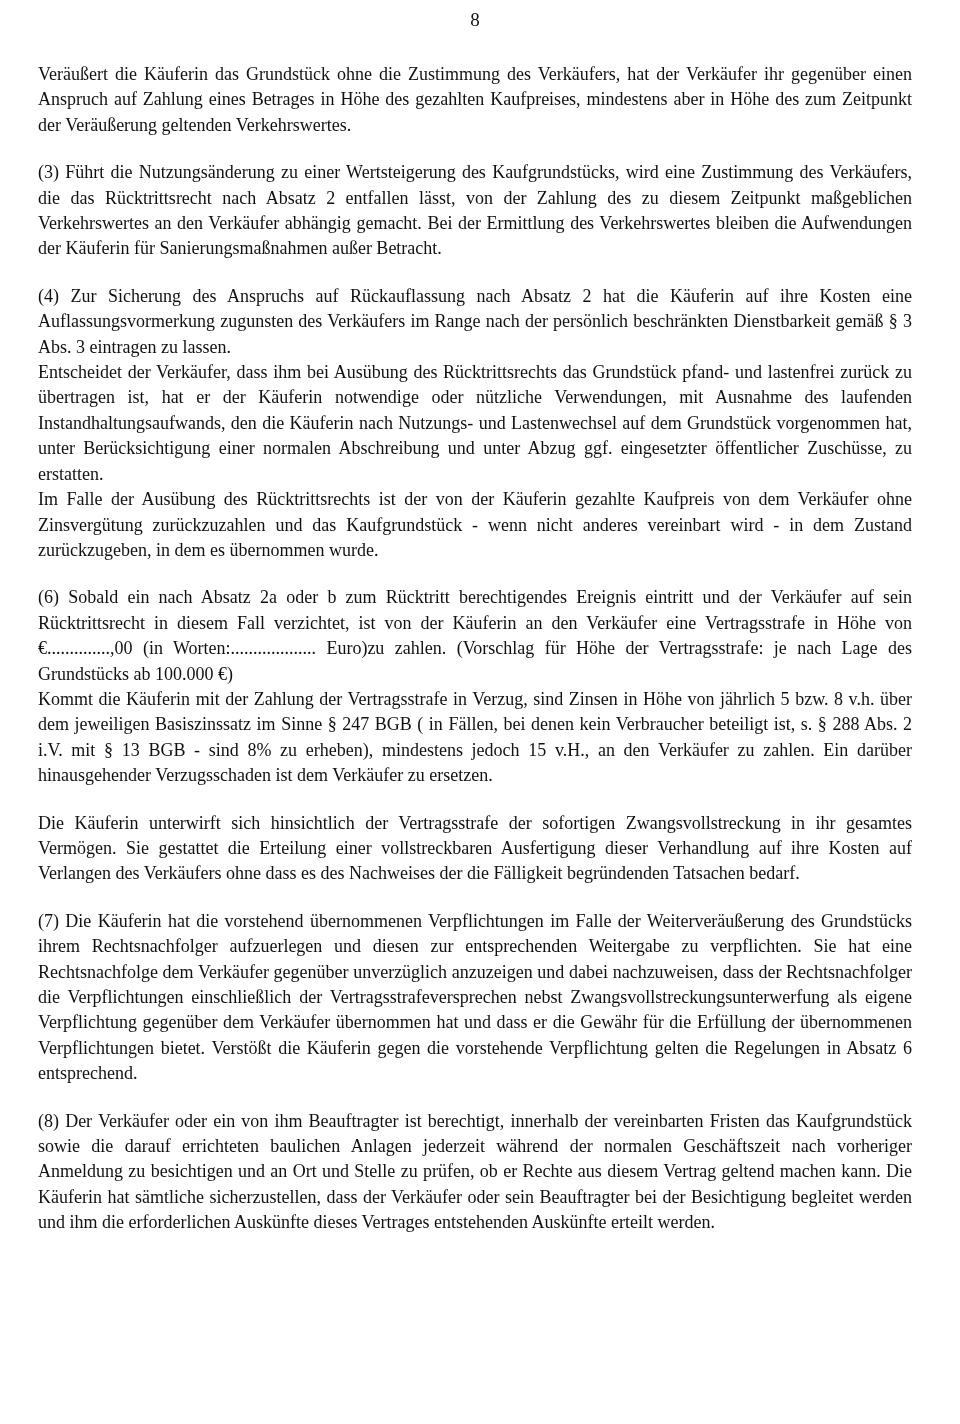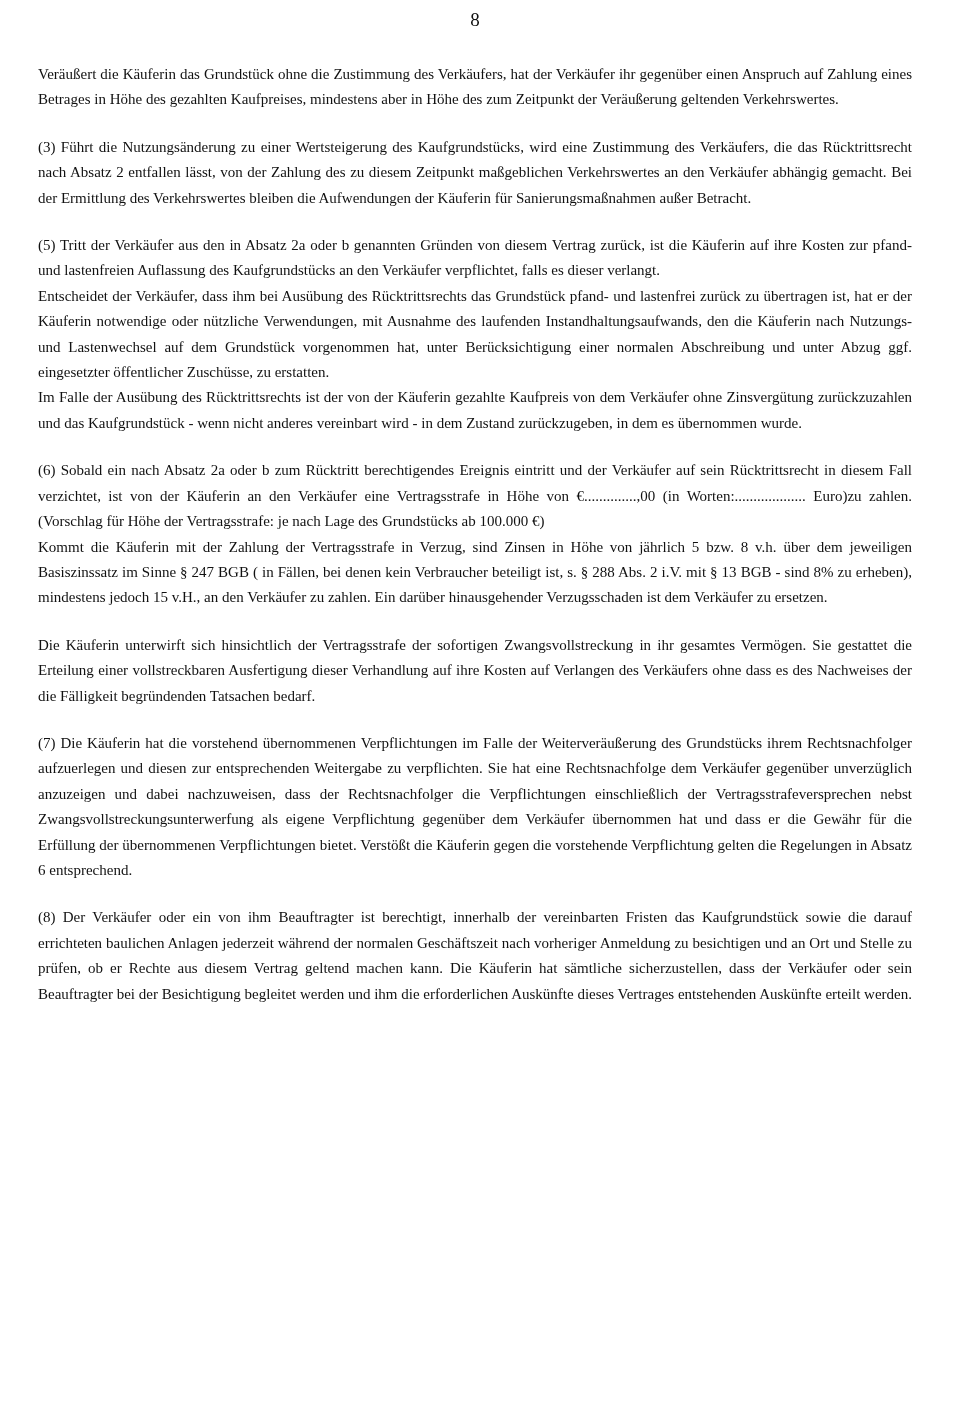--- a/index.html
+++ b/index.html
@@ -23,21 +23,21 @@
   }
   .page-number {
     text-align: center;
     font-size: 19px;
     line-height: 24px;
     margin: 0 0 30px 0;
     letter-spacing: 0.2px;
   }
   .body-text p {
     margin: 0 0 0 0;
-    font-size: 15px;
+    font-size: 18px;
     line-height: 25.4px;
     text-align: justify;
     text-justify: inter-word;
     hyphens: manual;
   }
   .para-gap {
     margin-top: 22px !important;
   }
   .para-tight {
     margin-top: 0 !important;
@@ -53,22 +53,22 @@
 <div class="page">
 
   <div class="page-number">8</div>
 
   <div class="body-text">
 
     <p class="continuation">Veräußert die Käuferin das Grundstück ohne die Zustimmung des Verkäufers, hat der Verkäufer ihr gegenüber einen Anspruch auf Zahlung eines Betrages in Höhe des gezahlten Kaufpreises, mindestens aber in Höhe des zum Zeitpunkt der Veräußerung geltenden Verkehrswertes.</p>
 
     <p class="para-gap">(3) Führt die Nutzungsänderung zu einer Wertsteigerung des Kaufgrundstücks, wird eine  Zustimmung des Verkäufers, die das Rücktrittsrecht nach Absatz 2 entfallen lässt, von der Zahlung des zu diesem Zeitpunkt maßgeblichen Verkehrswertes an den Verkäufer abhängig gemacht. Bei der Ermittlung des Verkehrswertes bleiben die Aufwendungen der Käuferin für Sanierungsmaßnahmen außer Betracht.</p>
 
+    <p class="para-gap">(4) Zur Sicherung des Anspruchs auf Rückauflassung nach Absatz 2 hat die Käuferin auf ihre Kosten eine Auflassungsvormerkung zugunsten des Verkäufers im Range nach der persönlich beschränkten Dienstbarkeit gemäß § 3 Abs. 3 eintragen zu lassen.</p>
 
-    <p class="para-gap">(5) Tritt der Verkäufer aus den in Absatz 2a oder b genannten Gründen von diesem Vertrag zurück, ist die Käuferin auf ihre Kosten zur pfand- und lastenfreien Auflassung des Kaufgrundstücks an den Verkäufer verpflichtet, falls es dieser verlangt.</p>
 
     <p class="para-tight">Entscheidet der Verkäufer, dass ihm bei Ausübung des Rücktrittsrechts das Grundstück pfand- und lastenfrei zurück zu übertragen ist, hat er der Käuferin notwendige oder nützliche Verwendungen, mit Ausnahme des laufenden Instandhaltungsaufwands, den die Käuferin nach Nutzungs- und Lastenwechsel auf dem Grundstück vorgenommen hat, unter Berücksichtigung einer normalen Abschreibung und unter Abzug ggf. eingesetzter öffentlicher Zuschüsse, zu erstatten.</p>
 
     <p class="para-tight">Im Falle der Ausübung des Rücktrittsrechts ist der von der Käuferin gezahlte Kaufpreis von dem Verkäufer ohne Zinsvergütung zurückzuzahlen und das Kaufgrundstück - wenn nicht anderes vereinbart wird - in dem Zustand zurückzugeben, in dem es übernommen wurde.</p>
 
     <p class="para-gap">(6) Sobald ein nach Absatz 2a oder b zum Rücktritt berechtigendes Ereignis eintritt und der Verkäufer auf sein Rücktrittsrecht in diesem Fall verzichtet, ist von der Käuferin an den Verkäufer eine Vertragsstrafe in Höhe von €..............,00 (in Worten:................... Euro)zu zahlen. (Vorschlag für Höhe der Vertragsstrafe: je nach Lage des Grundstücks ab 100.000 €)</p>
 
     <p class="para-tight">Kommt die Käuferin mit der Zahlung der Vertragsstrafe in Verzug, sind Zinsen in Höhe von jährlich 5 bzw. 8 v.h. über dem jeweiligen Basiszinssatz im Sinne § 247 BGB ( in Fällen, bei denen kein Verbraucher beteiligt ist, s. § 288 Abs. 2 i.V. mit § 13 BGB - sind 8% zu erheben), mindestens jedoch 15 v.H., an den Verkäufer zu zahlen. Ein darüber hinausgehender Verzugsschaden ist dem Verkäufer zu ersetzen.</p>
 
     <p class="para-gap">Die Käuferin unterwirft sich hinsichtlich der Vertragsstrafe der sofortigen Zwangsvollstreckung in ihr gesamtes Vermögen. Sie gestattet die Erteilung einer vollstreckbaren Ausfertigung dieser Verhandlung auf ihre Kosten auf Verlangen des Verkäufers ohne dass es des Nachweises der die Fälligkeit begründenden Tatsachen bedarf.</p>

